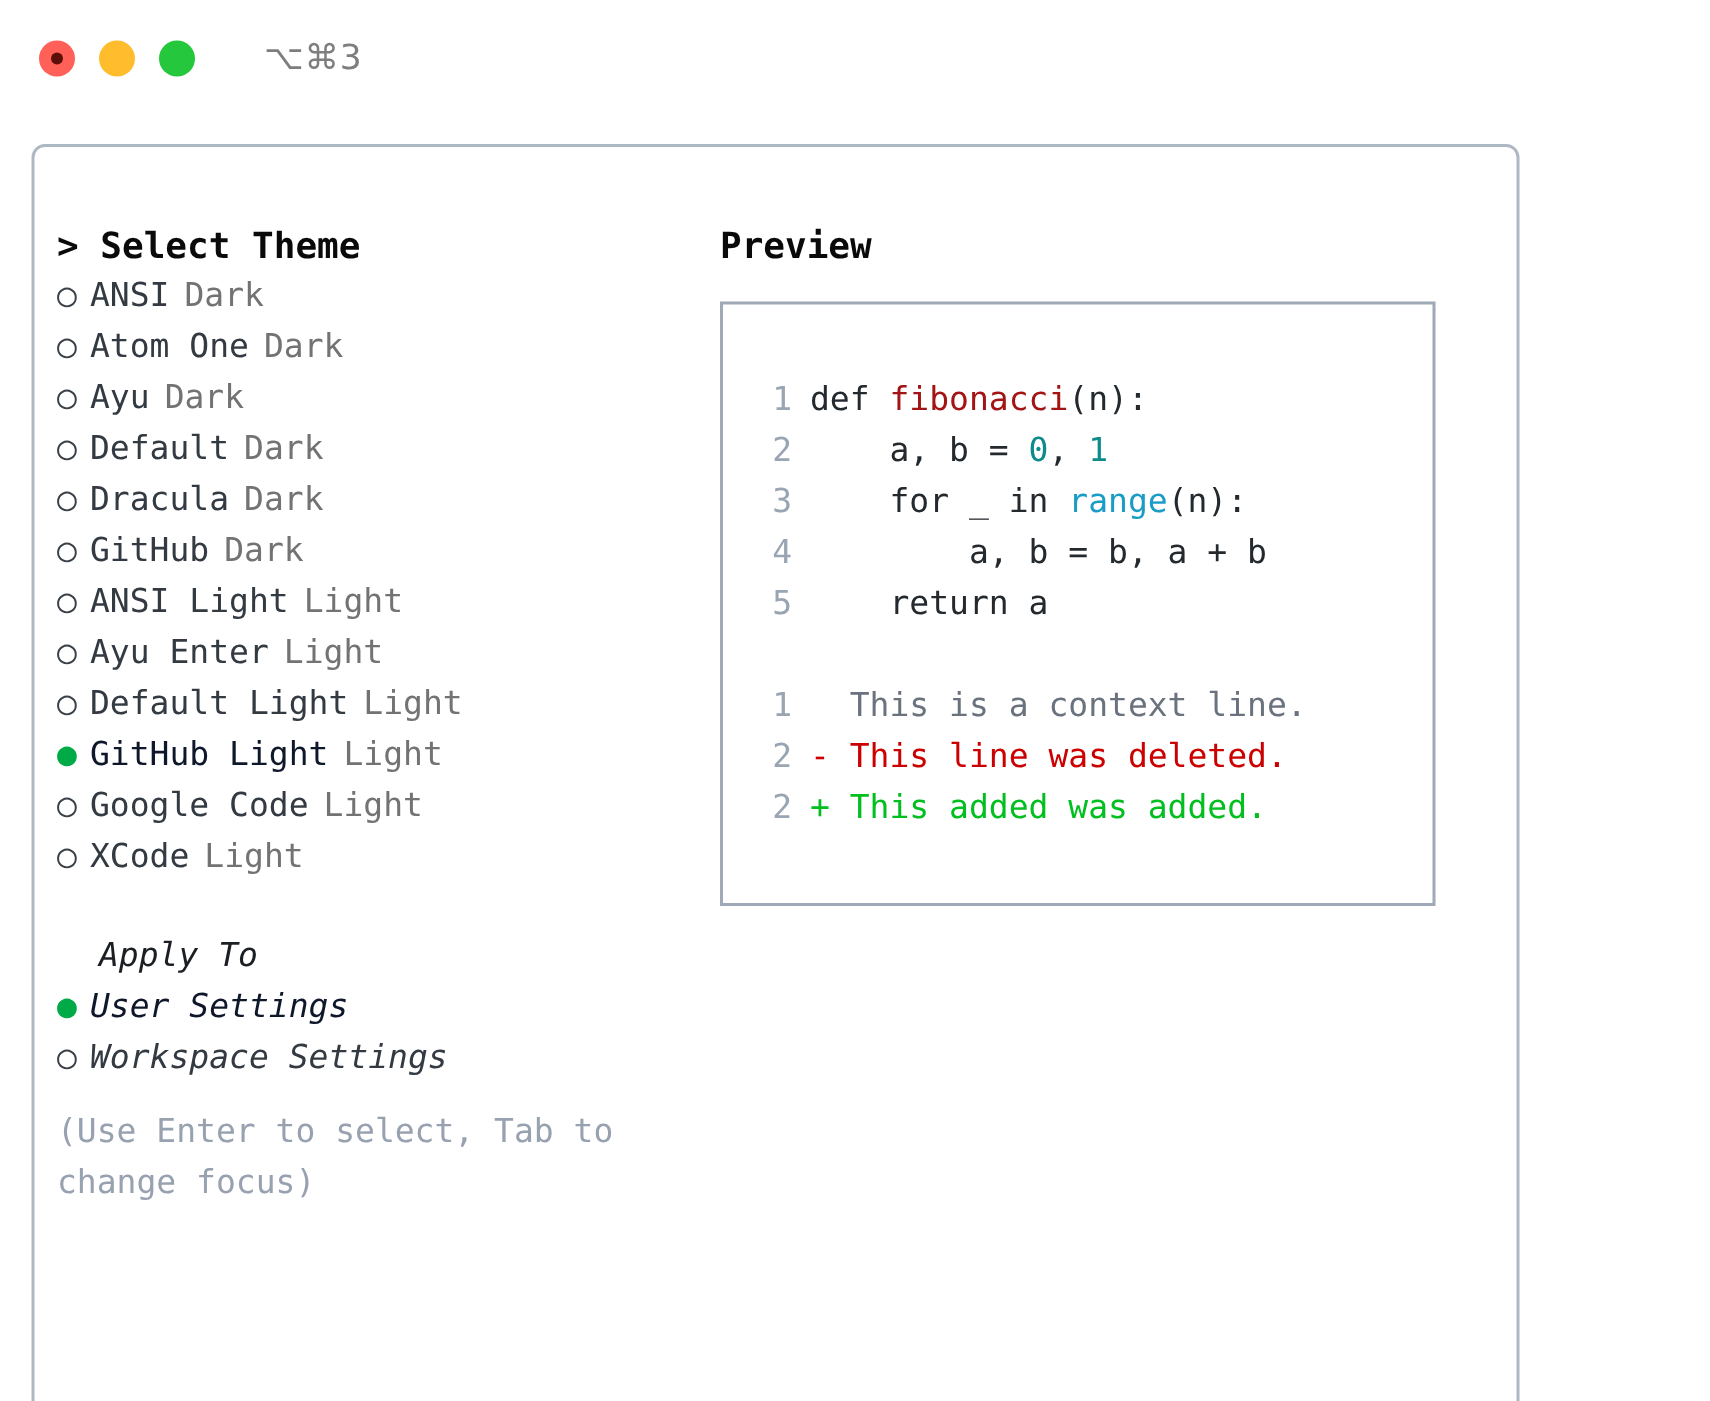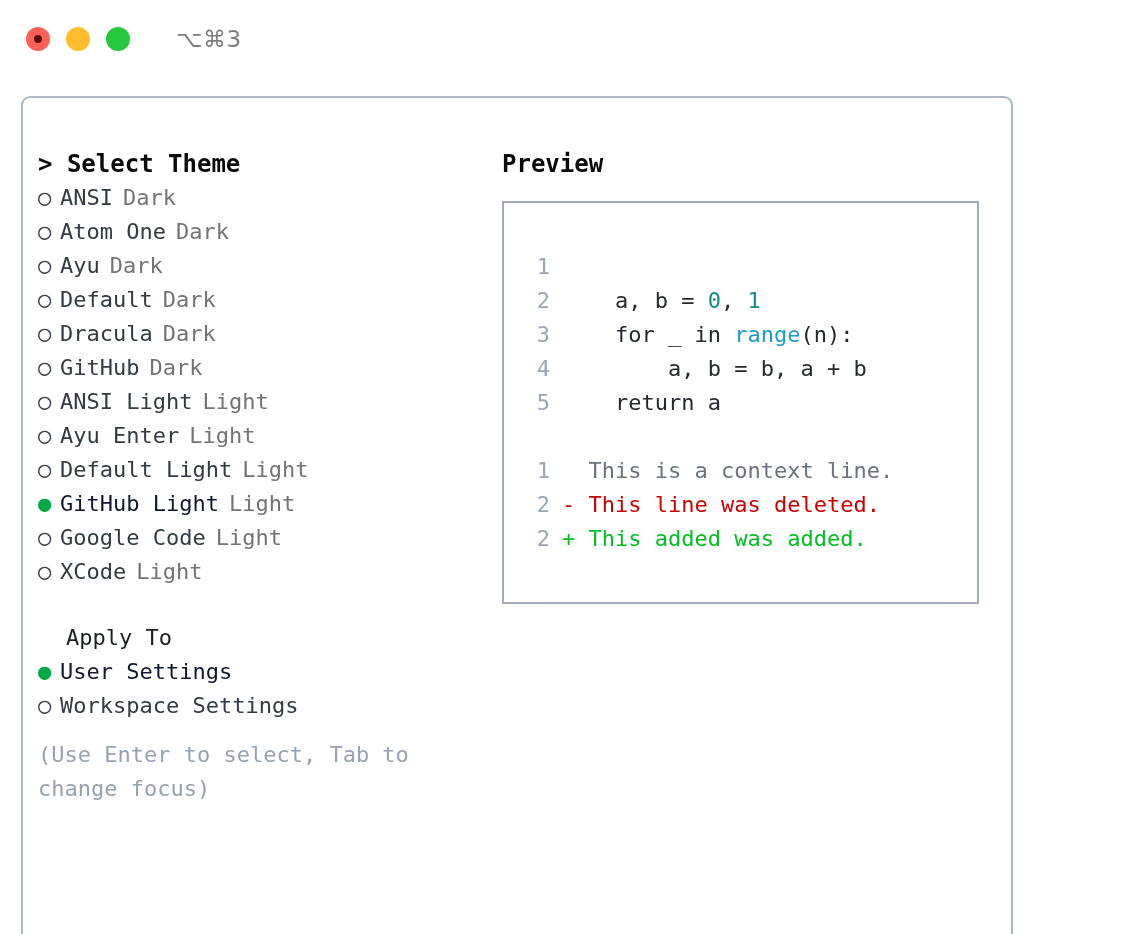--- a/index.html
+++ b/index.html
@@ -124,42 +124,42 @@
   }
   .opt-row.selected .bullet { color: #00ab47; }
   .opt-label { color: #333a42; }
   .opt-row.selected .opt-label { color: #0f172a; }
   .opt-suffix {
     color: #737373;
     margin-left: 10px;
     text-align: right;
   }
 
-  .apply-block { margin-top: 32px; }
+  .apply-block { margin-top: 32px; font-style: italic; }
   .apply-title {
     font-size: 22px;
     line-height: 34px;
     color: #1b1f24;
     padding-left: 28px;
     white-space: pre;
   }
 
   .hint {
     margin-top: 15px;
     font-size: 22px;
     line-height: 34px;
     color: #97a1b0;
     width: 410px;
     white-space: pre-wrap;
   }
 
   
   .right-col {
     position: absolute;
-    left: 479px;
+    left: 457px;
     top: 49px;
     width: 490px;
   }
   .preview-title {
     font-size: 24px;
     font-weight: bold;
     color: #0a0a0a;
     line-height: 34px;
     margin-bottom: 20px;
   }
@@ -317,20 +317,21 @@
 
       </div>
 
       <div class="right-col">
         <div class="preview-title">Preview</div>
 
         <div class="preview-box">
 
           <div class="code-line">
             <span class="lineno">1</span>
+            <span class="code-text"><span class="tok-plain">def </span><span class="tok-func">fibonacci</span><span class="tok-plain">(n):</span></span>
           </div>
 
           <div class="code-line">
             <span class="lineno">2</span>
             <span class="code-text"><span class="tok-plain">    a, b = </span><span class="tok-num">0</span><span class="tok-plain">, </span><span class="tok-num">1</span></span>
           </div>
 
           <div class="code-line">
             <span class="lineno">3</span>
             <span class="code-text"><span class="tok-plain">    for _ in </span><span class="tok-call">range</span><span class="tok-plain">(n):</span></span>

